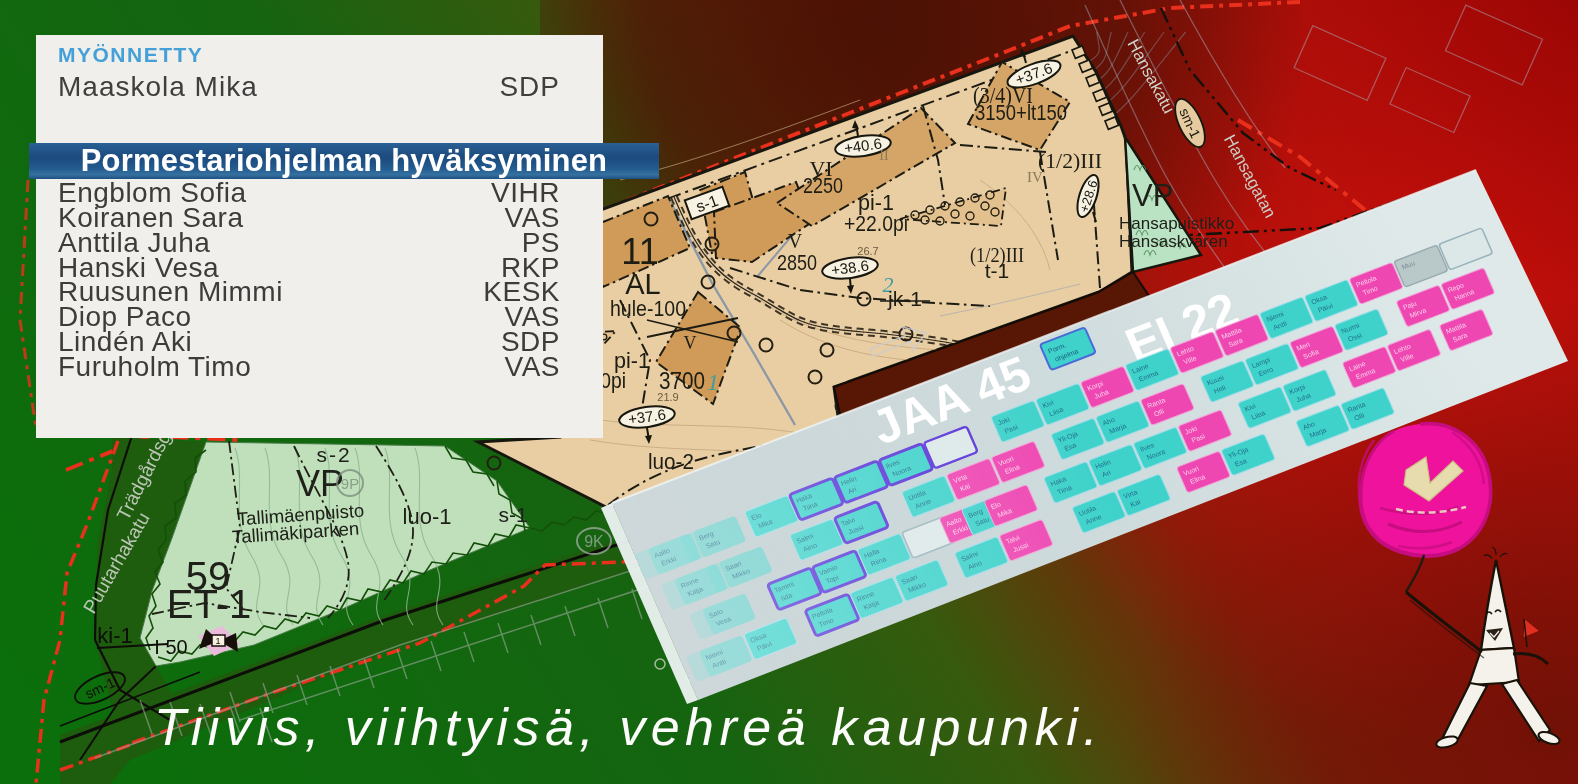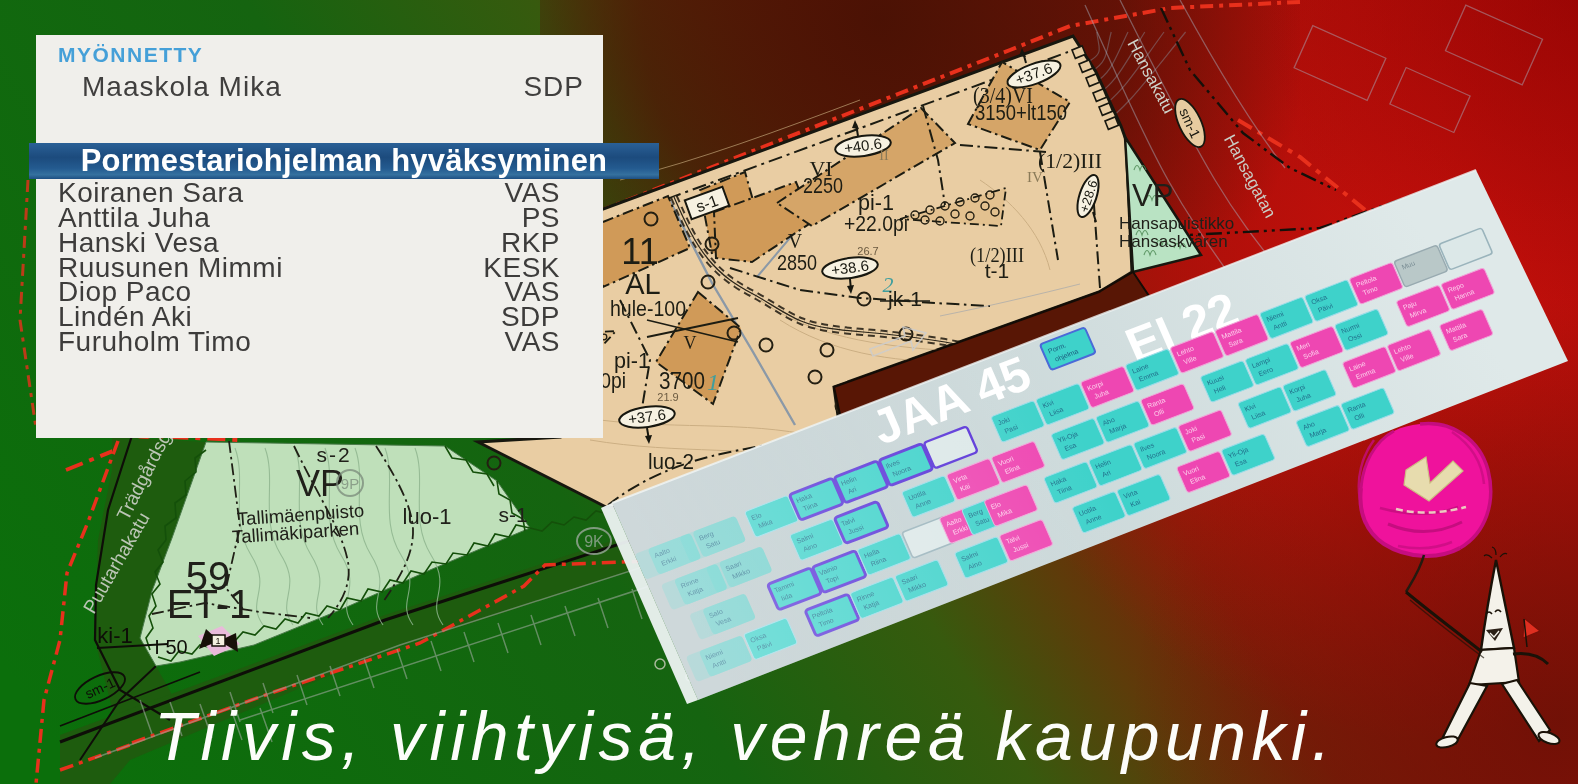--- a/index.html
+++ b/index.html
@@ -1,27 +1,27 @@
 <!DOCTYPE html>
 <html lang="fi"><head>
 <meta charset="utf-8">
 <title>Kaupunginvaltuusto</title>
 <style>
   html,body{margin:0;padding:0;background:#222;}
   #stage{position:relative;width:1578px;height:784px;overflow:hidden;font-family:"Liberation Sans",sans-serif;}
   #stage svg{position:absolute;left:0;top:0;}
   .panel{position:absolute;left:36px;top:35px;width:535px;height:403px;background:#f0efeb;z-index:20;padding-left:32px;}
   .p-my{position:absolute;left:22px;top:8px;font-size:21px;font-weight:bold;color:#45a0d8;letter-spacing:1.5px;}
-  .p-row1{position:absolute;left:22px;top:36px;width:502px;font-size:28px;color:#403f3e;letter-spacing:1px;display:flex;justify-content:space-between;margin-left:24px;}
+  .p-row1{position:absolute;left:22px;top:36px;width:502px;font-size:28px;color:#403f3e;letter-spacing:1px;display:flex;justify-content:space-between;}
   .p-bar{position:absolute;left:-7px;top:67px;width:630px;height:36px;background:linear-gradient(180deg,#2a6096 0%,#1c4b7d 40%,#235a8f 70%,#35719f 88%,#1d4f83 100%);z-index:2;margin-top:41px;}
   .p-bar span{display:block;text-align:center;font-size:31px;font-weight:bold;color:#fff;letter-spacing:0.2px;margin-top:0px;transform:scale(1.0,1.02);transform-origin:center;}
   .p-sep{position:absolute;left:12px;top:112px;width:508px;height:2px;background:#6f9ec6;box-shadow:0 2px 4px rgba(150,190,225,.55);}
   .p-list{position:absolute;left:22px;top:121px;width:502px;font-size:28px;color:#3d3c3b;letter-spacing:0.5px;}
   .p-list div{height:24.9px;line-height:24.9px;display:flex;justify-content:space-between;white-space:nowrap;}
-  .caption{position:absolute;left:154px;top:697px;width:1424px;font-size:68px;font-style:italic;color:#fcfdfa;letter-spacing:5.5px;z-index:15;white-space:nowrap;}
+  .caption{position:absolute;left:154px;top:697px;width:1424px;font-size:52px;font-style:italic;color:#fcfdfa;letter-spacing:5.5px;z-index:15;white-space:nowrap;}
 </style>
 </head>
 <body>
 <div id="stage">
 <svg width="1578" height="784" viewBox="0 0 1578 784">
 <defs>
 <linearGradient id="bgGrad" gradientUnits="userSpaceOnUse" x1="0" y1="660" x2="1578" y2="-346">
  <stop offset="0" stop-color="#0b6f0b"></stop>
  <stop offset="0.30" stop-color="#156410"></stop>
  <stop offset="0.43" stop-color="#375a0e"></stop>
@@ -731,20 +731,21 @@
   <div class="p-row1">Maaskola Mika<span class="pty">SDP</span></div>
 
   <div class="p-bar">
         <span>Pormestariohjelman hyväksyminen</span>
       </div>
 
   <div class="p-sep"></div>
 
   <div class="p-list">
     <div>Manni Olli<span class="pty">KOK</span></div>
+    <div>Engblom Sofia<span class="pty">VIHR</span></div>
     <div>Koiranen Sara<span class="pty">VAS</span></div>
     <div>Anttila Juha<span class="pty">PS</span></div>
     <div>Hanski Vesa<span class="pty">RKP</span></div>
     <div>Ruusunen Mimmi<span class="pty">KESK</span></div>
     <div>Diop Paco<span class="pty">VAS</span></div>
     <div>Lindén Aki<span class="pty">SDP</span></div>
     <div>Furuholm Timo<span class="pty">VAS</span></div>
   </div>
 </div>
 

